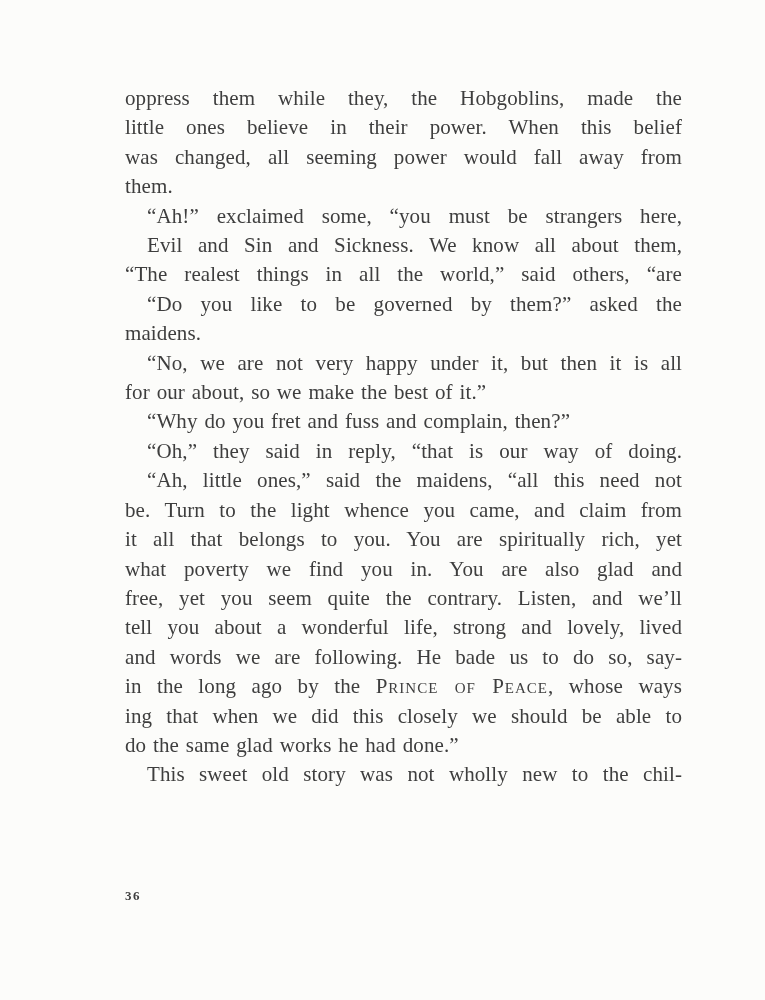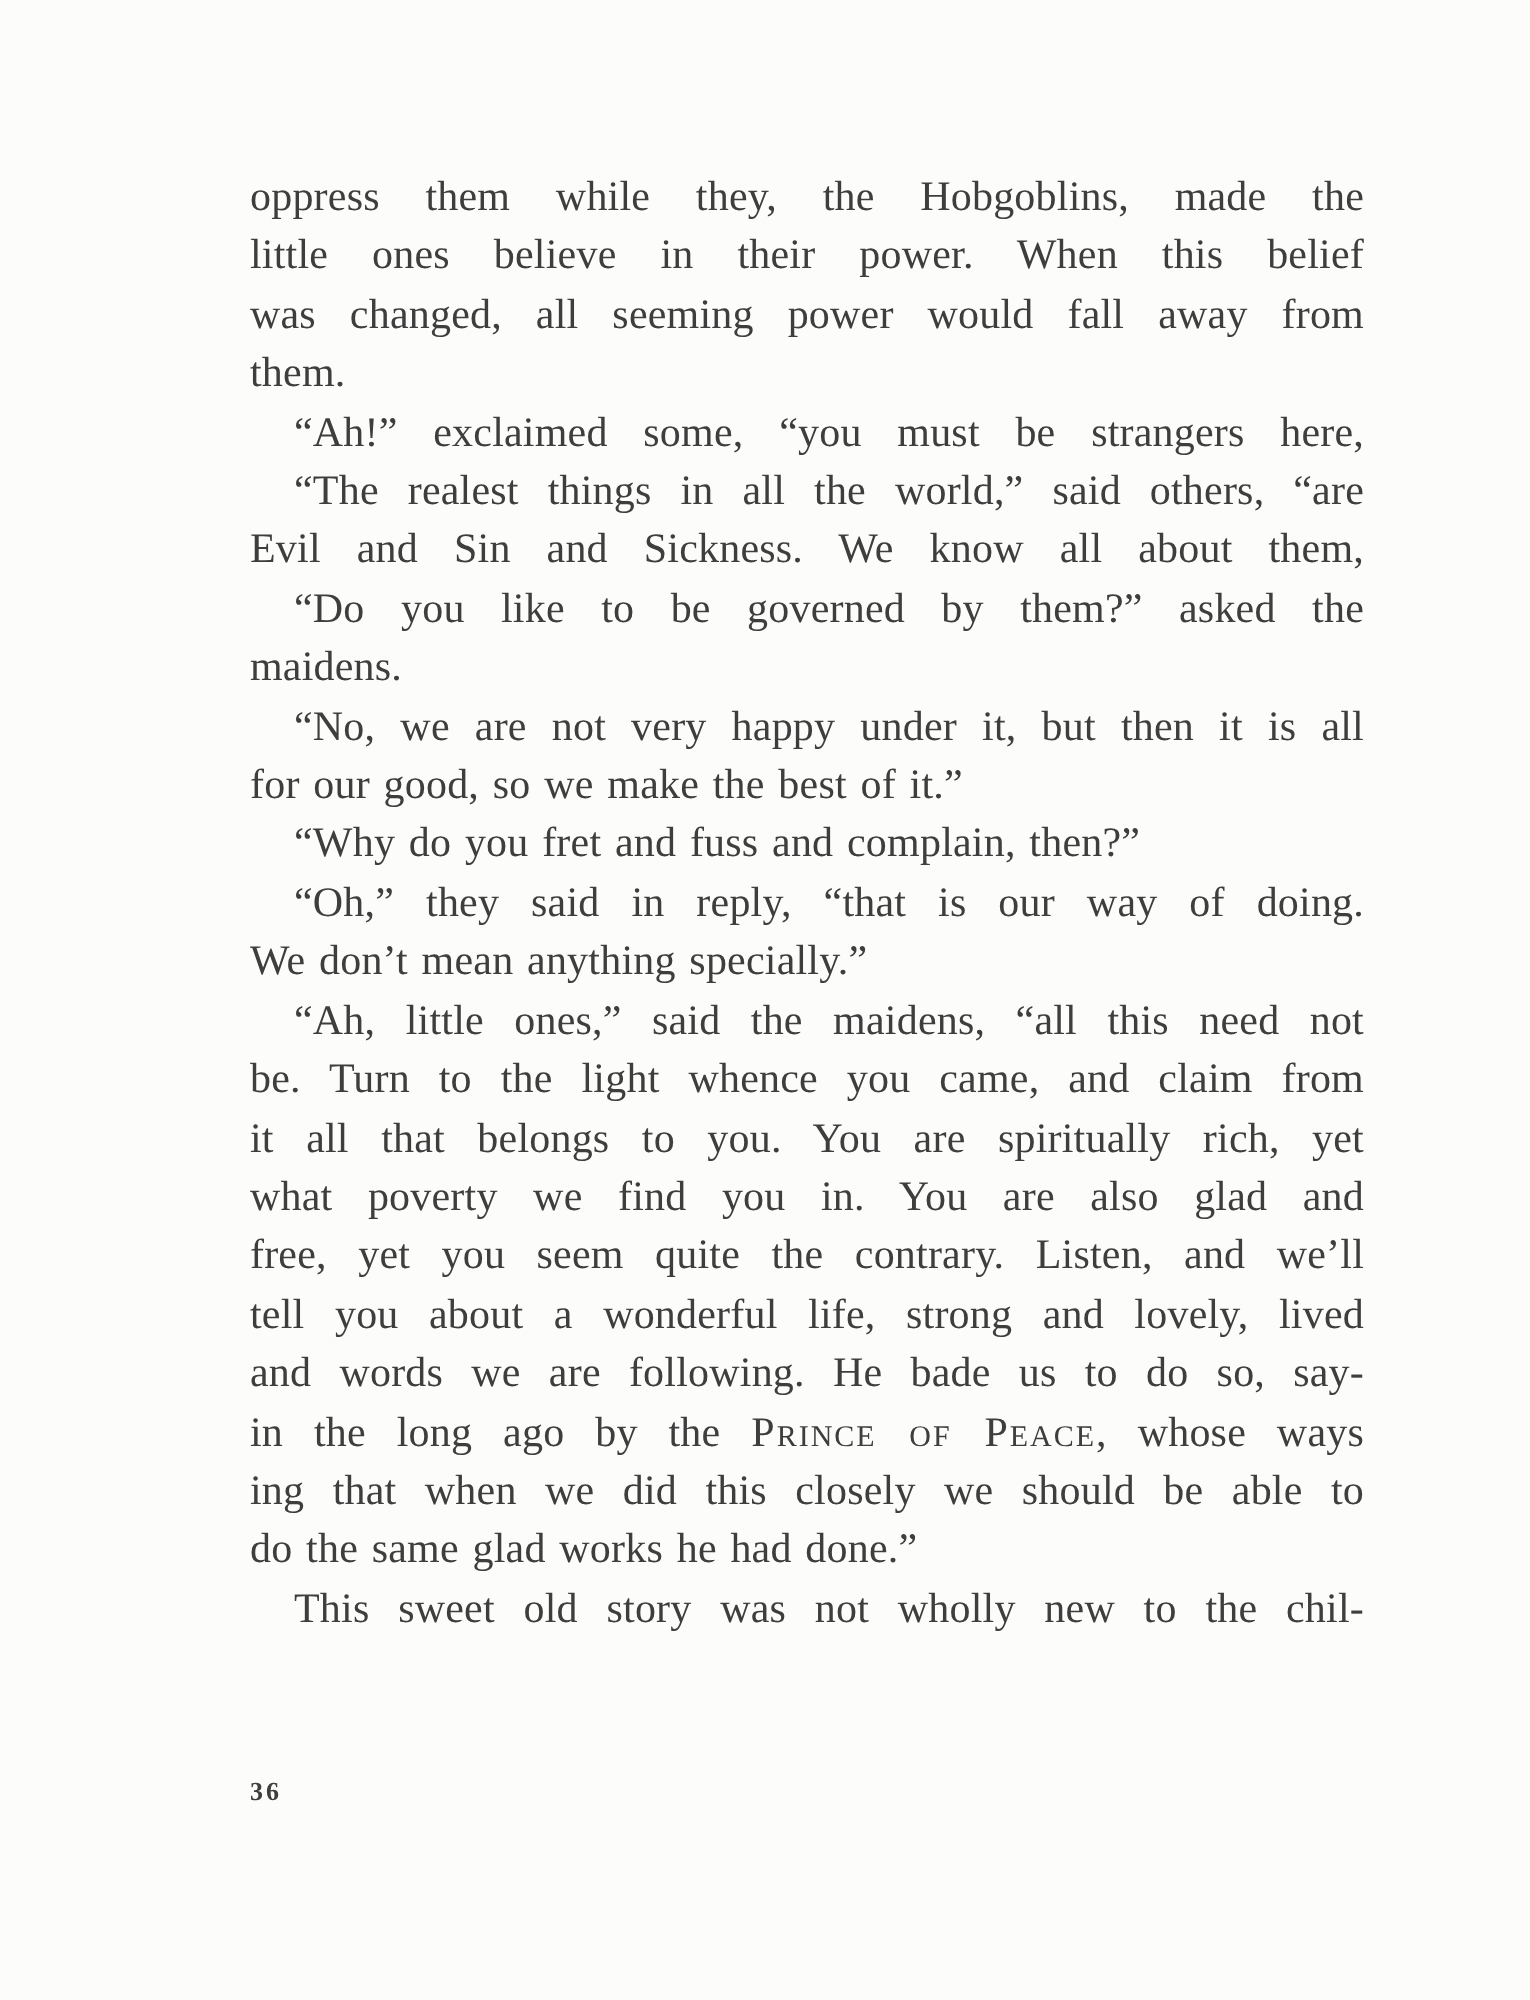--- a/index.html
+++ b/index.html
@@ -62,37 +62,36 @@
       <div class="para">
         <div class="line j">oppress them while they, the Hobgoblins, made the</div>
         <div class="line j">little ones believe in their power.  When this belief</div>
         <div class="line j">was changed, all seeming power would fall away from</div>
         <div class="line">them.</div>
       </div>
       <div class="para indent">
         <div class="line j">“Ah!” exclaimed some, “you must be strangers here,</div>
       </div>
       <div class="para indent">
+        <div class="line j">Evil and Sin and Sickness.  We know all about them,</div>
         <div class="line j">“The realest things in all the world,” said others, “are</div>
-        <div class="line j">Evil and Sin and Sickness.  We know all about them,</div>
       </div>
       <div class="para indent">
         <div class="line j">“Do you like to be governed by them?” asked the</div>
         <div class="line">maidens.</div>
       </div>
       <div class="para indent">
         <div class="line j">“No, we are not very happy under it, but then it is all</div>
-        <div class="line">for our good, so we make the best of it.”</div>
+        <div class="line">for our about, so we make the best of it.”</div>
       </div>
       <div class="para indent">
         <div class="line">“Why do you fret and fuss and complain, then?”</div>
       </div>
       <div class="para indent">
         <div class="line j">“Oh,” they said in reply, “that is our way of doing.</div>
-        <div class="line">We don’t mean anything specially.”</div>
       </div>
       <div class="para indent">
         <div class="line j">“Ah, little ones,” said the maidens, “all this need not</div>
         <div class="line j">be.  Turn to the light whence you came, and claim from</div>
         <div class="line j">it all that belongs to you.  You are spiritually rich, yet</div>
         <div class="line j">what poverty we find you in.  You are also glad and</div>
         <div class="line j">free, yet you seem quite the contrary.  Listen, and we’ll</div>
         <div class="line j">tell you about a wonderful life, strong and lovely, lived</div>
         <div class="line j">and words we are following.  He bade us to do so, say-</div>
         <div class="line j"><span>in the long ago by the </span><span class="sc">Prince of Peace</span><span>, whose ways</span></div>

